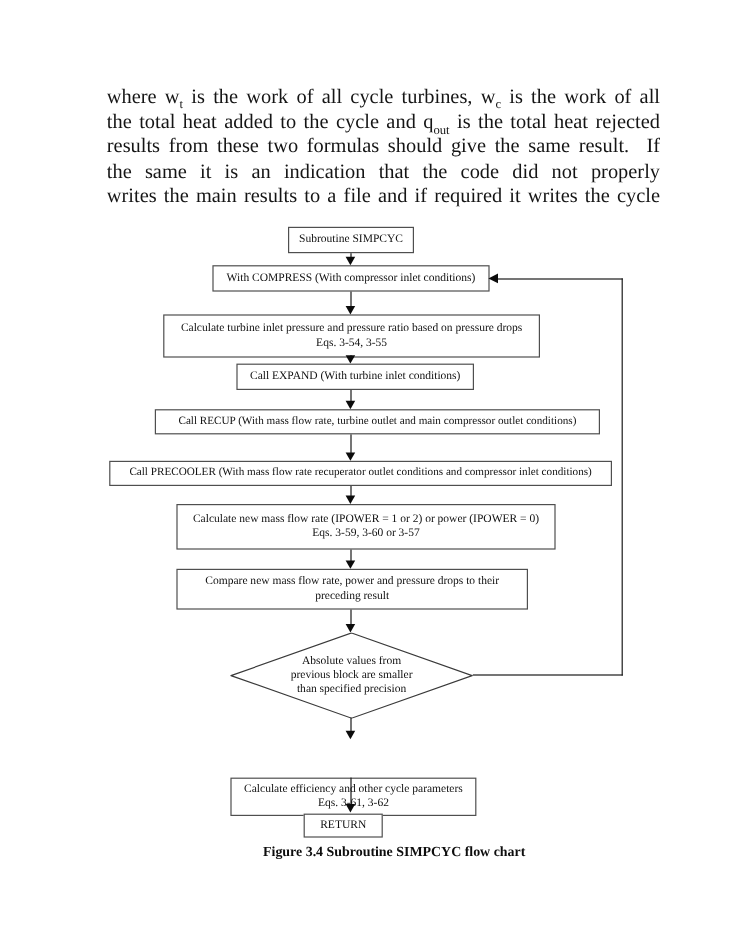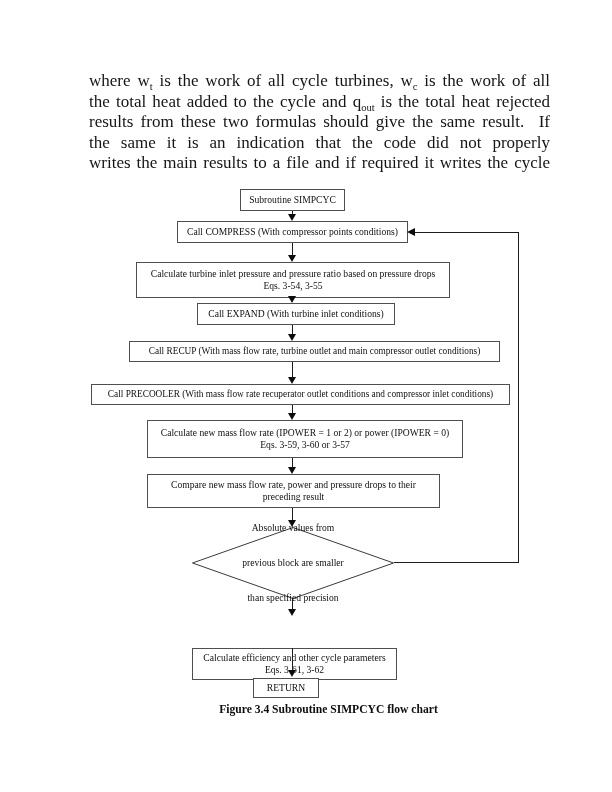--- a/index.html
+++ b/index.html
@@ -60,21 +60,21 @@
   .head-l {
     position: absolute; width: 0; height: 0;
     border-top: 4.5px solid transparent;
     border-bottom: 4.5px solid transparent;
     border-right: 8px solid #0c0c0c;
   }
   .diamond-svg { position: absolute; left: 192px; top: 527px; }
   .diamond-text {
     position: absolute; left: 192px; top: 527px; width: 202px; height: 72px;
     display: flex; flex-direction: column; align-items: center; justify-content: center;
-    font-size: 9.6px; line-height: 12.3px; text-align: center; color: #101010; gap: 23px;
+    font-size: 9.6px; line-height: 12.3px; text-align: center; color: #101010;
   }
   
   .caption {
     position: absolute; left: 0; top: 703px; width: 612px;
     text-align: center; font-weight: bold; font-size: 11.6px; color: #0d0d0d; padding-left: 45px;
   }
   .pagenum {
     position: absolute; left: 0; top: 744px; width: 612px;
     text-align: center; font-size: 11.2px; color: #151515;
   }
@@ -92,21 +92,21 @@
     <div class="jline last"><span>writes the main results to a file and if required it writes the cycle state points as well.</span></div>
   </div>
 
   <div>
 
     <div class="flow-box" style="left:240px;top:189px;width:105px;height:22px">
       <div>Subroutine SIMPCYC</div>
     </div>
 
     <div class="flow-box" style="left:177px;top:221px;width:231px;height:22px">
-      <div>Call COMPRESS (With compressor points conditions)</div>
+      <div>With COMPRESS (With compressor inlet conditions)</div>
     </div>
 
     <div class="flow-box" style="left:136px;top:262px;width:314px;height:36px">
       <div>Calculate turbine inlet pressure and pressure ratio based on pressure drops</div>
       <div>Eqs. 3-54, 3-55</div>
     </div>
 
     <div class="flow-box" style="left:197px;top:303px;width:198px;height:22px">
       <div>Call EXPAND (With turbine inlet conditions)</div>
     </div>

